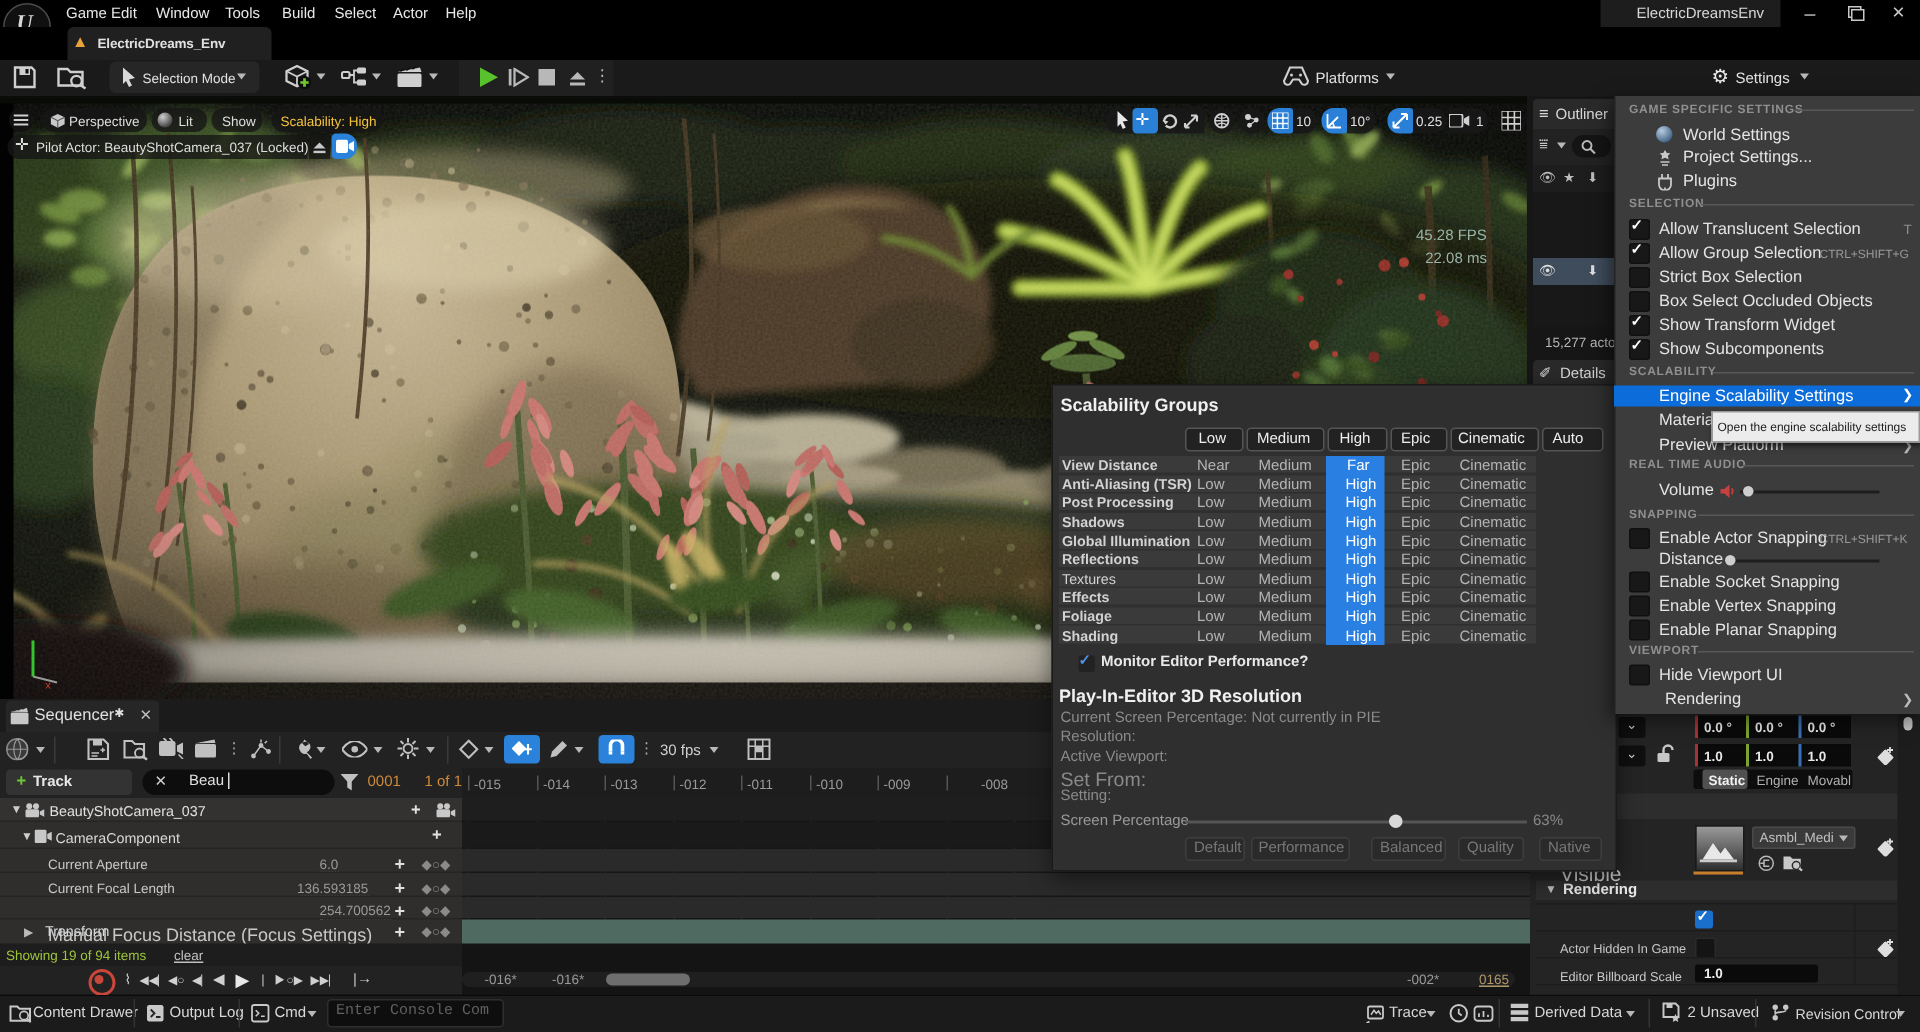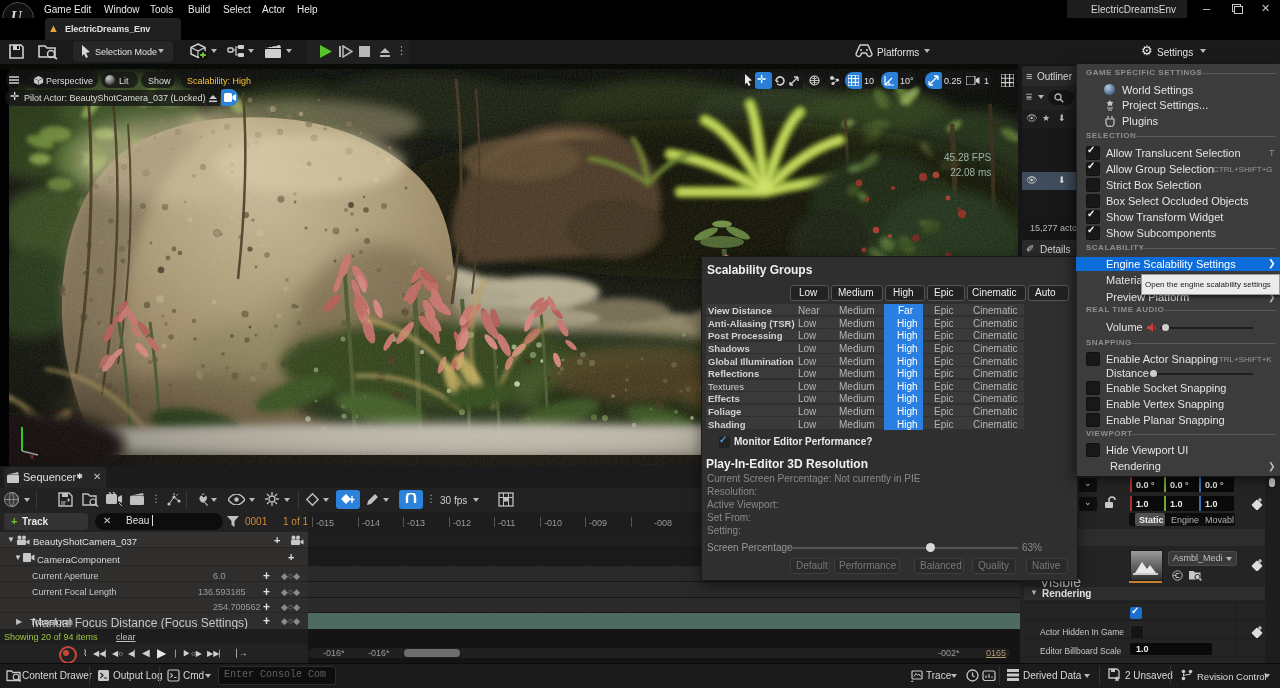--- a/index.html
+++ b/index.html
@@ -1094,21 +1094,21 @@
 <div class="txt" style="left:213px;top:602px;color:#9a9a9a;font-size:9px;border-bottom:1px dotted #777">254.700562</div>
 <div class="txt" style="left:263px;top:600px;color:#e0e0e0;font-size:12px;font-weight:bold">+</div>
 <div class="txt" style="left:281px;top:602px;color:#8a8a8a;font-size:9px">◆○◆</div>
 <div class="abs" style="left:0;top:612px;width:308px;height:1px;background:#262524"></div>
 <div class="txt" style="left:16px;top:617px;color:#bbb;font-size:8px">▶</div>
 <div class="txt" style="left:30px;top:616px;color:#d8d8d8;font-size:9.5px">Transform</div>
 <div class="txt" style="left:263px;top:614px;color:#e0e0e0;font-size:12px;font-weight:bold">+</div>
 <div class="txt" style="left:281px;top:616px;color:#8a8a8a;font-size:9px">◆○◆</div>
 
 <div class="abs" style="left:0;top:629px;width:308px;height:15px;background:#1d1d1d"></div>
-<div class="txt" style="left:4px;top:632px;color:#9ec43c;font-size:9px">Showing 20 of 94 items</div>
+<div class="txt" style="left:4px;top:632px;color:#9ec43c;font-size:9px">Showing 19 of 94 items</div>
 <div class="txt" style="left:116px;top:632px;color:#c0c0c0;font-size:9px;text-decoration:underline">clear</div>
 
 <div class="abs" style="left:0;top:644px;width:308px;height:19px;background:#222"></div>
 <div class="abs" style="left:59px;top:646px;width:14px;height:14px;border-radius:50%;border:2px solid #c8473a"></div>
 <div class="abs" style="left:63px;top:650px;width:6px;height:6px;border-radius:50%;background:#c8473a"></div>
 <div class="txt" style="left:83px;top:648px;color:#d0d0d0;font-size:9px">⌇</div>
 <div class="txt" style="left:93px;top:649px;color:#d0d0d0;font-size:8px">◀◀⎸</div>
 <div class="txt" style="left:112px;top:649px;color:#d0d0d0;font-size:8px">◀○</div>
 <div class="txt" style="left:128px;top:649px;color:#d0d0d0;font-size:8px">◀⎸</div>
 <div class="txt" style="left:142px;top:647px;color:#d0d0d0;font-size:10px">◀</div>
@@ -1328,21 +1328,21 @@
     </div>
 
 <div class="abs" style="left:719px;top:437px;width:11px;height:11px;background:#222;border-radius:2px"></div>
 <div class="txt" style="left:719px;top:434px;color:#4f94e8;font-size:10px;font-weight:bold">✓</div>
 <div class="txt" style="left:734px;top:436px;color:#e8e8e8;font-size:10px;font-weight:bold">Monitor Editor Performance?</div>
 
 <div class="txt" style="left:706px;top:457px;color:#f0f0f0;font-size:12px;font-weight:bold">Play-In-Editor 3D Resolution</div>
 <div class="txt" style="left:707px;top:473px;color:#8a8a8a;font-size:10px">Current Screen Percentage: Not currently in PIE</div>
 <div class="txt" style="left:707px;top:486px;color:#8a8a8a;font-size:10px">Resolution:</div>
 <div class="txt" style="left:707px;top:499px;color:#8a8a8a;font-size:10px">Active Viewport:</div>
-<div class="txt" style="left:707px;top:512px;color:#8a8a8a;font-size:10px">Set From:</div>
+<div class="txt" style="left:707px;top:512px;color:#8a8a8a;font-size:13px">Set From:</div>
 <div class="txt" style="left:707px;top:525px;color:#8a8a8a;font-size:10px">Setting:</div>
 <div class="txt" style="left:707px;top:542px;color:#9a9a9a;font-size:10px">Screen Percentage</div>
 <div class="abs" style="left:790px;top:547px;width:228px;height:2px;background:#555"></div>
 <div class="abs" style="left:926px;top:543px;width:9px;height:9px;border-radius:50%;background:#d8d8d8"></div>
 <div class="txt" style="left:1022px;top:542px;color:#888;font-size:10px">63%</div>
 
 <div class="abs" style="left:790px;top:558px;width:38px;height:14px;background:#2a2a2a;border:1px solid #3e3e3e;border-radius:3px"></div>
     <div class="txt" style="left:796px;top:560px;color:#787878;font-size:10px">Default</div>
 <div class="abs" style="left:834px;top:558px;width:64px;height:14px;background:#2a2a2a;border:1px solid #3e3e3e;border-radius:3px"></div>
     <div class="txt" style="left:839px;top:560px;color:#787878;font-size:10px">Performance</div>

